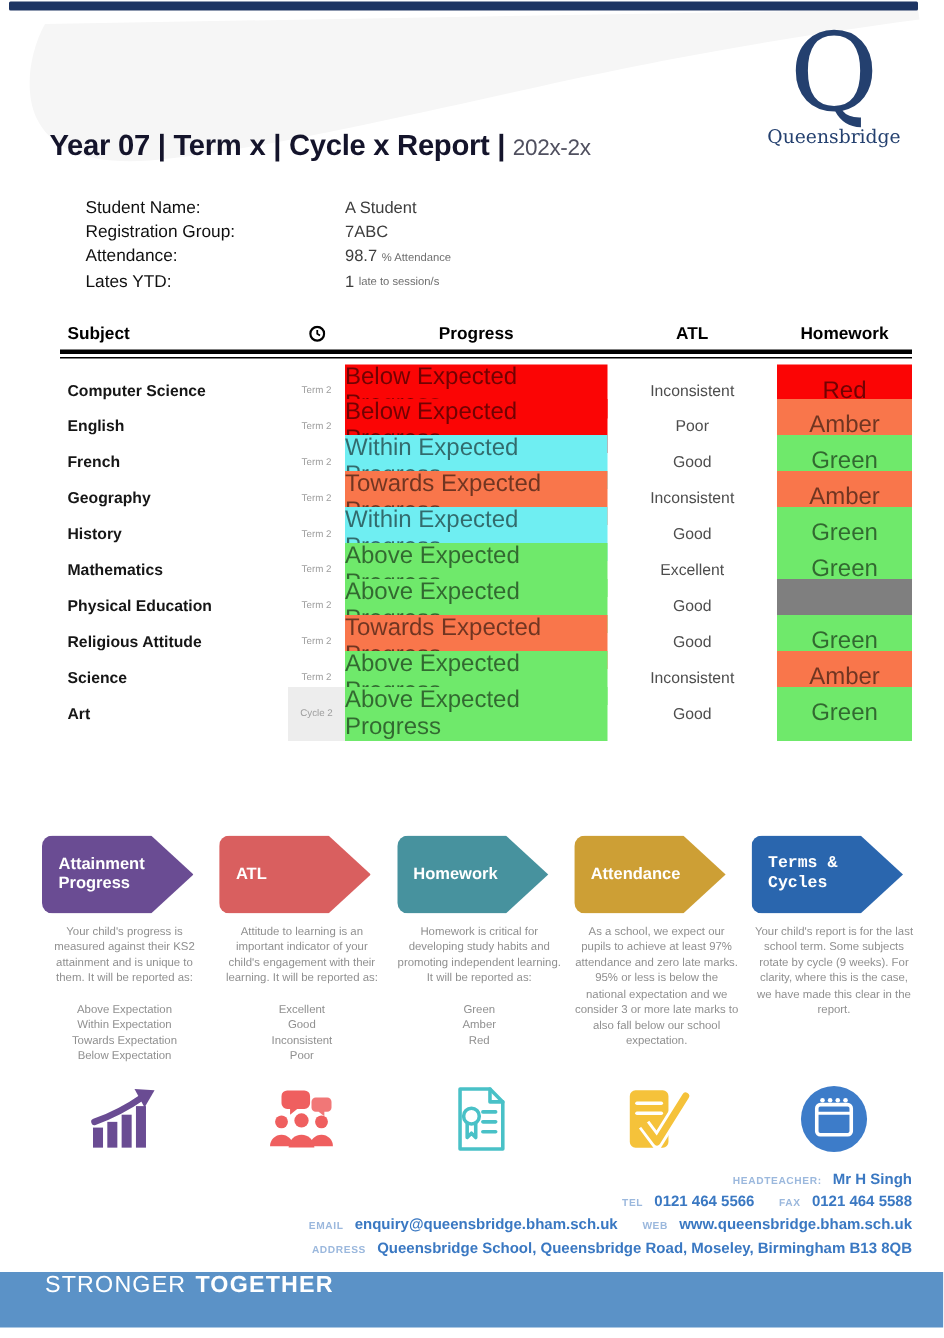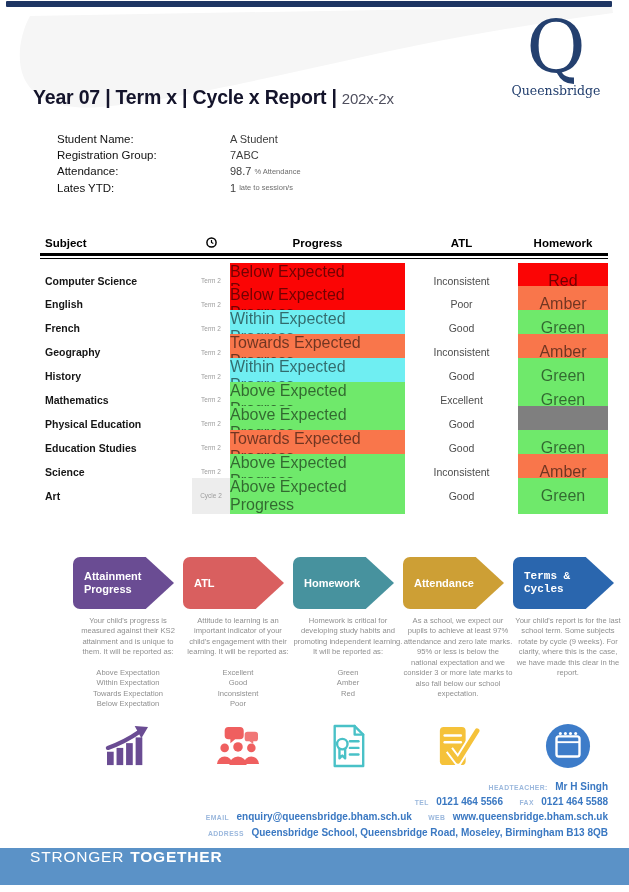--- a/index.html
+++ b/index.html
@@ -14,36 +14,36 @@
   .logo{position:absolute;right:14px;top:14px;width:118px;text-align:center;}
   .logo-q{font-family:"DejaVu Serif",serif;font-size:72px;line-height:0.95;color:#24406f;}
   .logo-name{font-family:"DejaVu Serif",serif;font-size:12.5px;color:#24406f;margin-top:1px;}
   
   .student{position:absolute;left:57px;top:131px;}
   .s-row{display:flex;height:16.2px;align-items:center;}
   .s-label{width:173px;font-size:11.5px;font-weight:400;color:#101010;}
   .s-value{font-size:11px;color:#3d3d3d;}
   .s-suffix{font-size:7.5px;color:#6e6e6e;margin-left:3px;}
   
-  .table{position:absolute;left:40px;top:232px;width:568px;}
+  .table{position:absolute;left:40px;top:212px;width:568px;}
   .t-head,.t-row{display:grid;grid-template-columns:152px 38px 175px 113px 90px;}
   .t-head{height:21px;align-items:center;}
   .th{font-size:11.5px;font-weight:700;color:#000;}
   .th-subject{text-align:left;padding-left:5px;}
   .th-center{text-align:center;}
   .th-icon{display:flex;justify-content:center;align-items:center;}
   .rule1{height:2.5px;background:#000;}
   .rule2{height:1.5px;background:#000;margin-top:2px;margin-bottom:3.5px;}
   .t-row{height:22.3px;margin-bottom:1.6px;}
   .td-subject{display:flex;align-items:center;padding-left:5px;font-size:10.5px;font-weight:700;color:#161616;}
   .td-period{display:flex;align-items:center;justify-content:center;font-size:6.5px;color:#9d9d9d;}
   .td-cell{display:flex;align-items:center;justify-content:center;font-size:16px;color:rgba(0,0,0,0.55);}
   .td-atl{display:flex;align-items:center;justify-content:center;font-size:10.5px;color:#4d4d4d;}
   
-  .cards{position:absolute;left:40px;top:557px;width:583px;display:flex;justify-content:flex-end;}
+  .cards{position:absolute;left:28px;top:557px;width:583px;display:flex;justify-content:space-between;}
   .card{width:110px;}
   .arrow{width:101px;height:52px;border-radius:7px;display:flex;align-items:center;
          clip-path:polygon(0 0,72% 0,100% 50%,72% 100%,0 100%);}
   .arrow-label{padding-left:11px;font-size:11px;font-weight:700;color:#fff;line-height:1.15;white-space:pre-line;}
   .desc{height:104px;margin-top:7px;text-align:center;font-size:7.6px;color:#8f8f8f;line-height:1.38;}
   .desc p{margin:0;white-space:pre-line;}
   .desc .list{margin-top:10px;}
   .icon-box{height:52px;display:flex;justify-content:center;align-items:center;}
   
   .contact{position:absolute;right:21px;top:776px;text-align:right;}
@@ -157,21 +157,21 @@
       <div class="td-cell" style="background-color: rgb(111, 233, 107);">Green</div>
     </div>
     <div class="t-row">
       <div class="td-subject">Physical Education</div>
       <div class="td-period" style="background-color: transparent;">Term 2</div>
       <div class="td-cell" style="background-color: rgb(111, 233, 107);">Above Expected Progress</div>
       <div class="td-atl">Good</div>
       <div class="td-cell" style="background-color: rgb(127, 127, 127);"></div>
     </div>
     <div class="t-row">
-      <div class="td-subject">Education Studies</div>
+      <div class="td-subject">Religious Attitude</div>
       <div class="td-period" style="background-color: transparent;">Term 2</div>
       <div class="td-cell" style="background-color: rgb(249, 118, 75);">Towards Expected Progress</div>
       <div class="td-atl">Good</div>
       <div class="td-cell" style="background-color: rgb(111, 233, 107);">Green</div>
     </div>
     <div class="t-row">
       <div class="td-subject">Science</div>
       <div class="td-period" style="background-color: transparent;">Term 2</div>
       <div class="td-cell" style="background-color: rgb(111, 233, 107);">Above Expected Progress</div>
       <div class="td-atl">Inconsistent</div>

